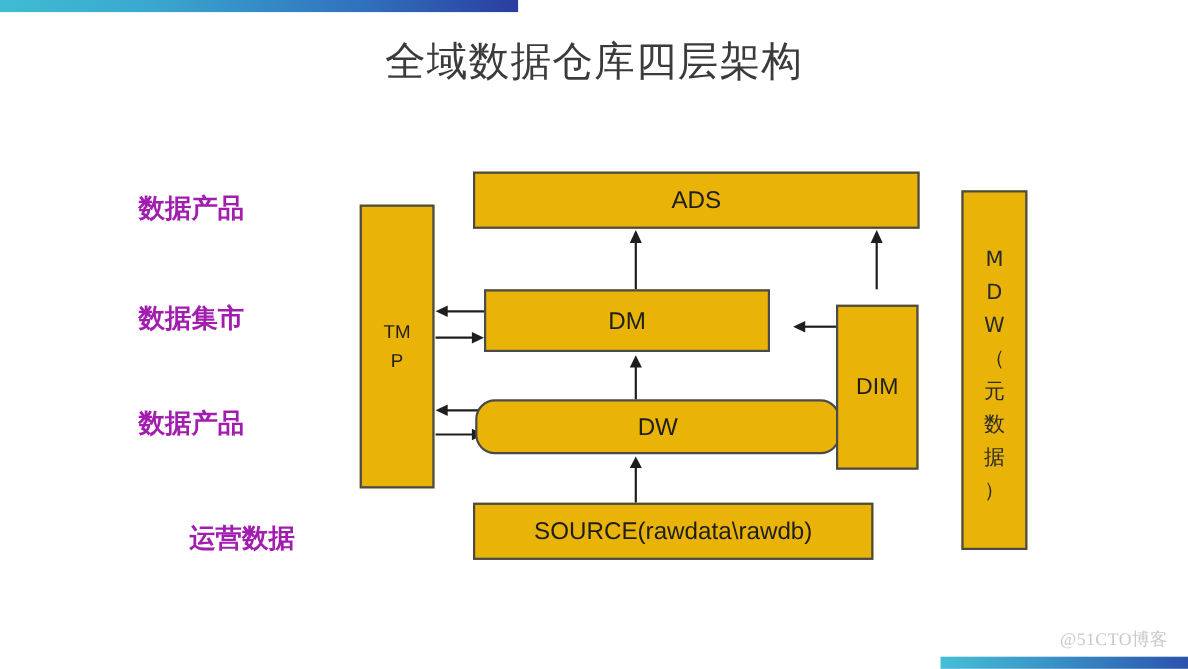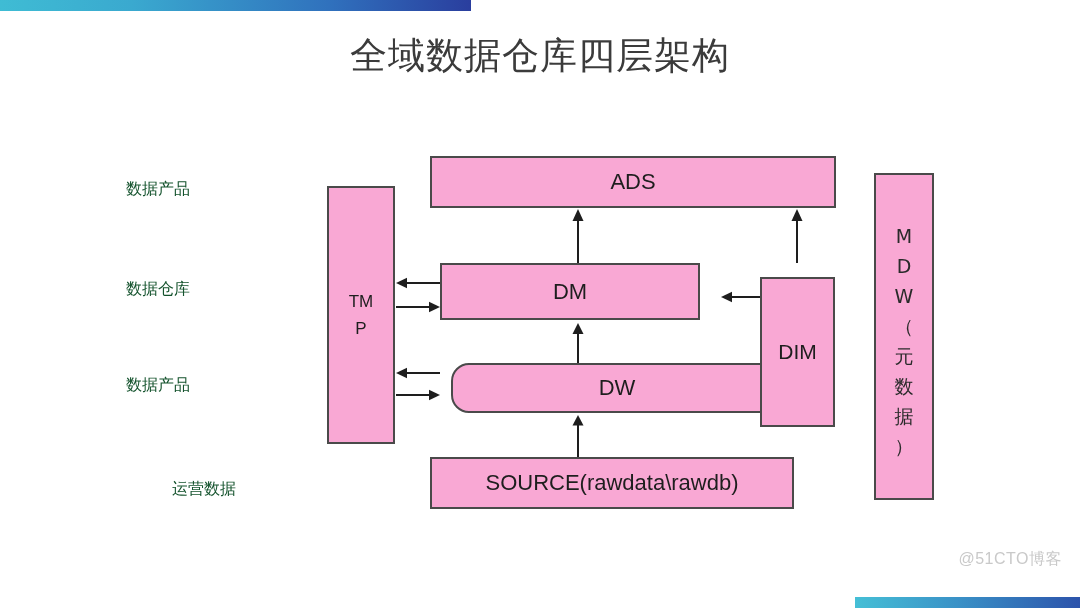--- a/index.html
+++ b/index.html
@@ -49,37 +49,38 @@
     line-height: 48px;
     color: #3b3b3b;
     letter-spacing: 1px;
     font-weight: 400;
     font-family: "DejaVu Sans", "Liberation Sans", sans-serif;
   }
 
   
   .layer-label {
     position: absolute;
-    font-size: 16px;
+    font-size: 24px;
     line-height: 26px;
-    color: #14532d;
+    color: #a21caf;
     white-space: nowrap;
     font-family: "DejaVu Sans", "Liberation Sans", sans-serif;
+    font-weight: bold;
   }
   .layer-label.l0 { left: 126px; top: 176px; }
   .layer-label.l1 { left: 126px; top: 276px; }
   .layer-label.l2 { left: 126px; top: 372px; }
   .layer-label.l3 { left: 126px; top: 476px; margin-left: 46px; }
 
   
   .node {
     position: absolute;
     box-sizing: border-box;
     border: 2px solid #4a4a4a;
-    background: #f9a8d4;
+    background: #eab308;
     display: flex;
     align-items: center;
     justify-content: center;
     text-align: center;
     color: #1e1e1e;
     font-family: "Liberation Sans", sans-serif;
   }
   .node-label {
     font-size: 21px;
     line-height: 26px;
@@ -88,21 +89,21 @@
 
   #node-ads   { left: 430px; top: 156px; width: 406px; height: 52px; }
   #node-ads .node-label { font-size: 22px; }
 
   #node-tmp   { left: 327px; top: 186px; width: 68px;  height: 258px; }
   #node-tmp .node-label { font-size: 17px; line-height: 27px; }
 
   #node-dm    { left: 440px; top: 263px; width: 260px; height: 57px; }
   #node-dm .node-label { font-size: 22px; }
 
-  #node-dw    { left: 451px; top: 363px; width: 332px; height: 50px; border-radius: 18px; }
+  #node-dw    { left: 432px; top: 363px; width: 332px; height: 50px; border-radius: 18px; }
   #node-dw .node-label { font-size: 22px; }
 
   #node-dim   { left: 760px; top: 263px; width: 75px;  height: 150px; margin-top: 14px; }
   #node-dim .node-label { font-size: 21px; }
 
   #node-source{ left: 430px; top: 457px; width: 364px; height: 52px; }
   #node-source .node-label { font-size: 22px; }
 
   #node-mdw   { left: 874px; top: 173px; width: 60px;  height: 327px;
                 align-items: flex-start; padding-top: 46px; }
@@ -121,40 +122,40 @@
     top: 0;
     width: 1080px;
     height: 608px;
     pointer-events: none;
   }
 
   
   .watermark {
     position: absolute;
     right: 18px;
-    bottom: 38px;
+    bottom: 16px;
     font-size: 16px;
     color: #c9c9c9;
     letter-spacing: 0.5px;
-    font-family: Liberation Sans, sans-serif;
+    font-family: Liberation Serif, serif;
     user-select: none;
   }
 </style>
 </head>
 <body>
 
 <div id="stage">
 
   <div class="top-bar"></div>
   <div class="bottom-bar"></div>
 
   <div class="slide-title">全域数据仓库四层架构</div>
 
   <div class="layer-label l0">数据产品</div>
-  <div class="layer-label l1">数据仓库</div>
+  <div class="layer-label l1">数据集市</div>
   <div class="layer-label l2">数据产品</div>
   <div class="layer-label l3">运营数据</div>
 
   <svg id="connectors" viewBox="0 0 1080 608" xmlns="http://www.w3.org/2000/svg">
     <defs>
       <marker id="arrow-up" markerWidth="9" markerHeight="9" refX="4.5" refY="7.6" orient="auto-start-reverse" markerUnits="userSpaceOnUse">
         <path d="M4.5 0 L9 8.5 L0 8.5 Z" fill="#1e1e1e"></path>
       </marker>
       <marker id="arrow-left" markerWidth="11" markerHeight="9" refX="10" refY="4.5" orient="auto" markerUnits="userSpaceOnUse">
         <path d="M10 0 L10 9 L0 4.5 Z" fill="#1e1e1e"></path>

